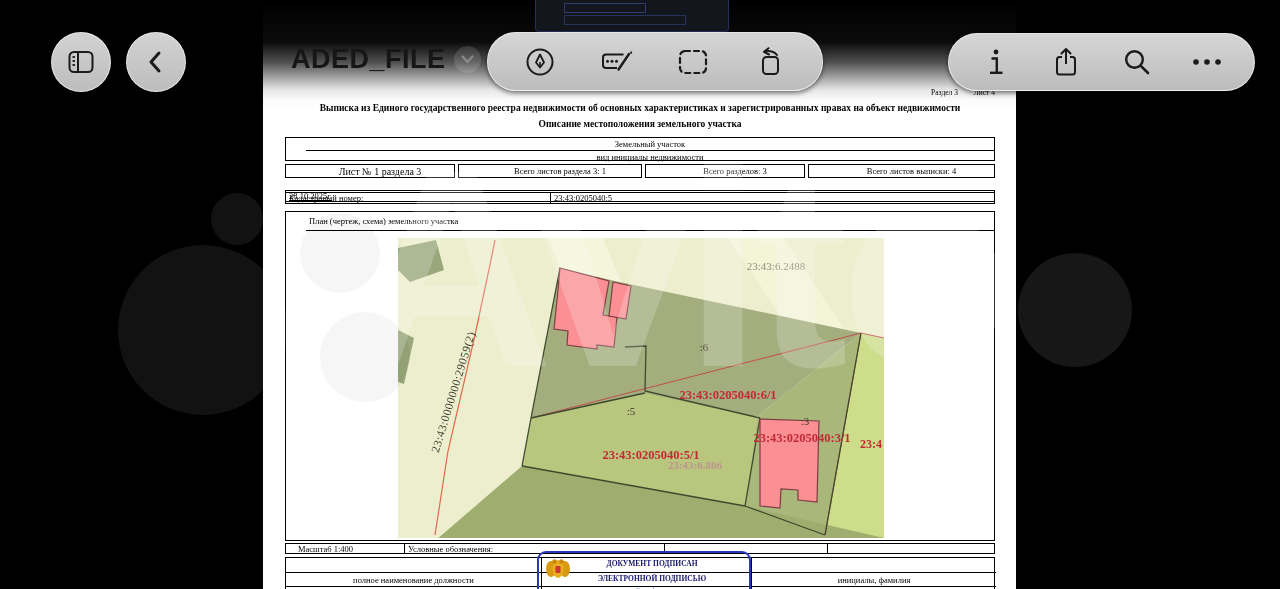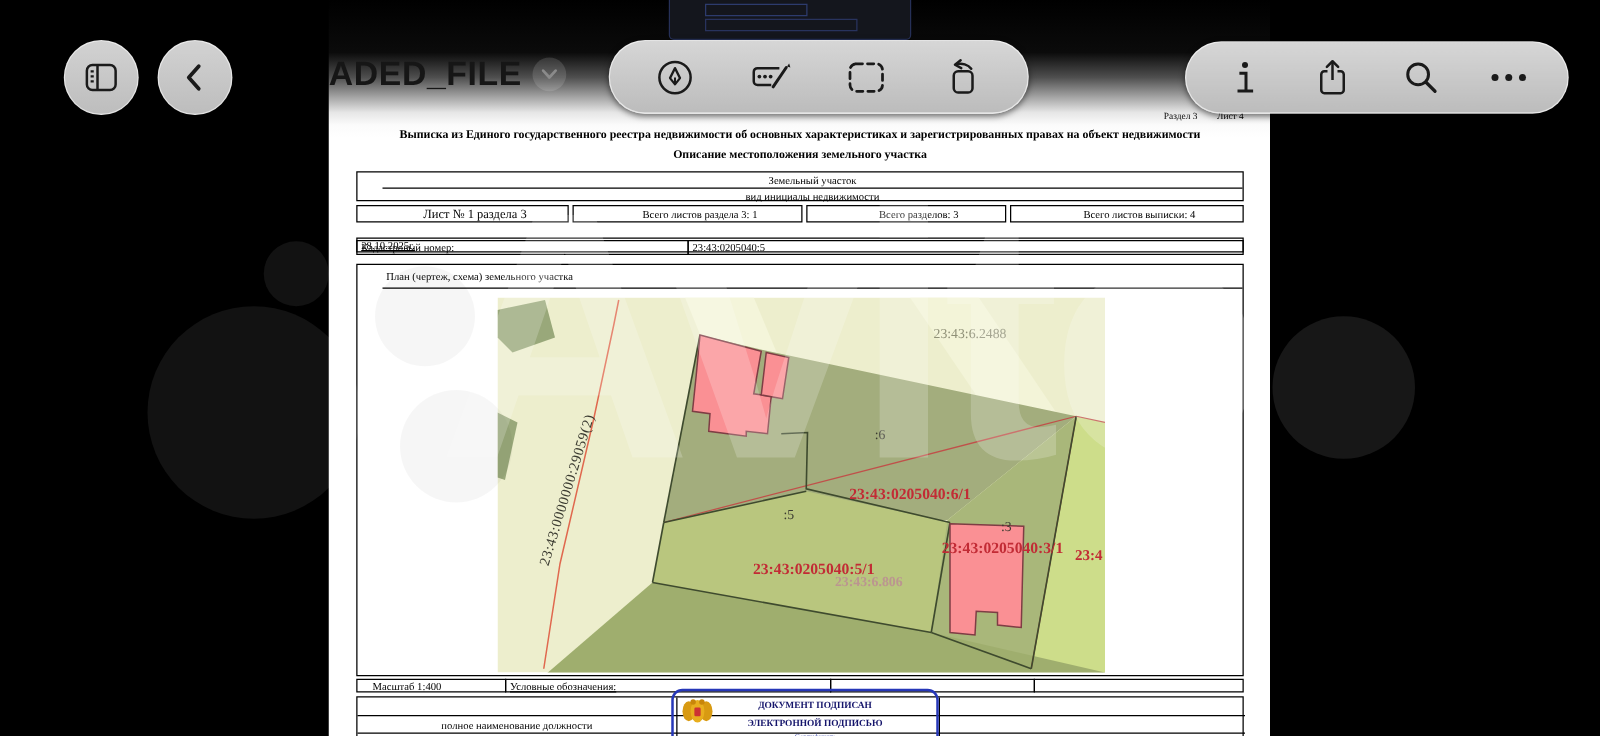--- a/index.html
+++ b/index.html
@@ -121,30 +121,31 @@
       <text x="253" y="221" font-size="12.5" font-weight="bold" fill="#c22b35" text-anchor="middle">23:43:0205040:5/1</text>
       <text x="297" y="231" font-size="11" font-weight="bold" fill="#bb9590" text-anchor="middle">23:43:6.806</text>
       <text x="407" y="187" font-size="11" fill="#3a3a30" text-anchor="middle">:3</text>
       <text x="404" y="204" font-size="12.5" font-weight="bold" fill="#c22b35" text-anchor="middle">23:43:0205040:3/1</text>
       <text x="462" y="210" font-size="12" font-weight="bold" fill="#c22b35">23:4</text>
       <text x="59" y="155" font-size="11.5" fill="#3a3a30" text-anchor="middle" transform="rotate(-73 59 155)" letter-spacing="0.5">23:43:0000000:29059(2)</text>
     </g>
   </svg>
 
   <div class="cell doc lft" style="left:22px;top:543px;width:120px;height:11px;font-size:8.5px;padding-left:12px;">Масштаб 1:400</div>
-  <div class="cell doc lft" style="left:141px;top:543px;width:261px;height:11px;font-size:8.5px;text-decoration:underline;">Условные обозначения:</div>
+  <div class="cell doc lft" style="left:141px;top:543px;width:261px;height:11px;font-size:8.5px;">Условные обозначения:</div>
   <div class="cell" style="left:401px;top:543px;width:164px;height:11px;"></div>
   <div class="cell" style="left:564px;top:543px;width:168px;height:11px;"></div>
 
   <div class="cell" style="left:22px;top:557px;width:710px;height:40px;">
     <div class="abs" style="left:255px;top:0;width:1px;height:40px;background:#000;"></div>
     <div class="abs" style="left:465px;top:0;width:1px;height:40px;background:#000;"></div>
     <div class="abs" style="left:0;top:14px;width:710px;height:1px;background:#000;"></div>
     <div class="abs" style="left:0;top:28px;width:710px;height:1px;background:#000;"></div>
     <div class="abs doc ctr" style="left:0;top:15px;width:255px;height:13px;font-size:8.5px;">полное наименование должности</div>
+    <div class="abs doc ctr" style="left:466px;top:15px;width:244px;height:13px;font-size:8.5px;">инициалы, фамилия</div>
   </div>
 
   <div id="stamp" class="abs" style="left:274px;top:551px;width:210px;height:48px;">
     <svg class="abs" style="left:6px;top:4px;" width="26" height="26" viewBox="0 0 26 26">
       <ellipse cx="6" cy="12" rx="5" ry="8" fill="#d89a12"></ellipse>
       <ellipse cx="20" cy="12" rx="5" ry="8" fill="#d89a12"></ellipse>
       <ellipse cx="13" cy="12" rx="5.5" ry="9" fill="#e8ae1e"></ellipse>
       <circle cx="9.5" cy="4.5" r="2.2" fill="#c8860a"></circle>
       <circle cx="16.5" cy="4.5" r="2.2" fill="#c8860a"></circle>
       <rect x="10.5" y="9" width="5" height="7" rx="1" fill="#c33"></rect>
@@ -171,21 +172,21 @@
     <line x1="4.5" y1="15" x2="7" y2="15" stroke="#1a1a1a" stroke-width="1.8"></line>
   </svg>
 </div>
 <div class="cbtn abs" style="left:126px;top:32px;">
   <svg width="24" height="26" viewBox="0 0 24 26">
     <polyline points="15,4 7,13 15,22" fill="none" stroke="#1a1a1a" stroke-width="3" stroke-linecap="round" stroke-linejoin="round"></polyline>
   </svg>
 </div>
 
 <div class="abs" style="left:263px;top:44px;display:flex;align-items:center;gap:8px;">
-  <span style="font-size:27px;font-weight:bold;color:#161616;letter-spacing:.5px;">ADED_FILE</span>
+  <span style="font-size:27px;font-weight:bold;color:#161616;letter-spacing:.5px;padding-left:28px;">ADED_FILE</span>
   <span style="width:27px;height:27px;border-radius:50%;background:rgba(255,255,255,0.13);
                display:flex;align-items:center;justify-content:center;">
     <svg width="13" height="9" viewBox="0 0 13 9">
       <polyline points="1.5,1.5 6.5,7 11.5,1.5" fill="none" stroke="#8a8a8a" stroke-width="2.2" stroke-linecap="round" stroke-linejoin="round"></polyline>
     </svg>
   </span>
 </div>
 
 <div class="pill abs" style="left:487px;top:32px;width:306px;height:57px;padding:0 14px;">
   <div class="ibtn">

